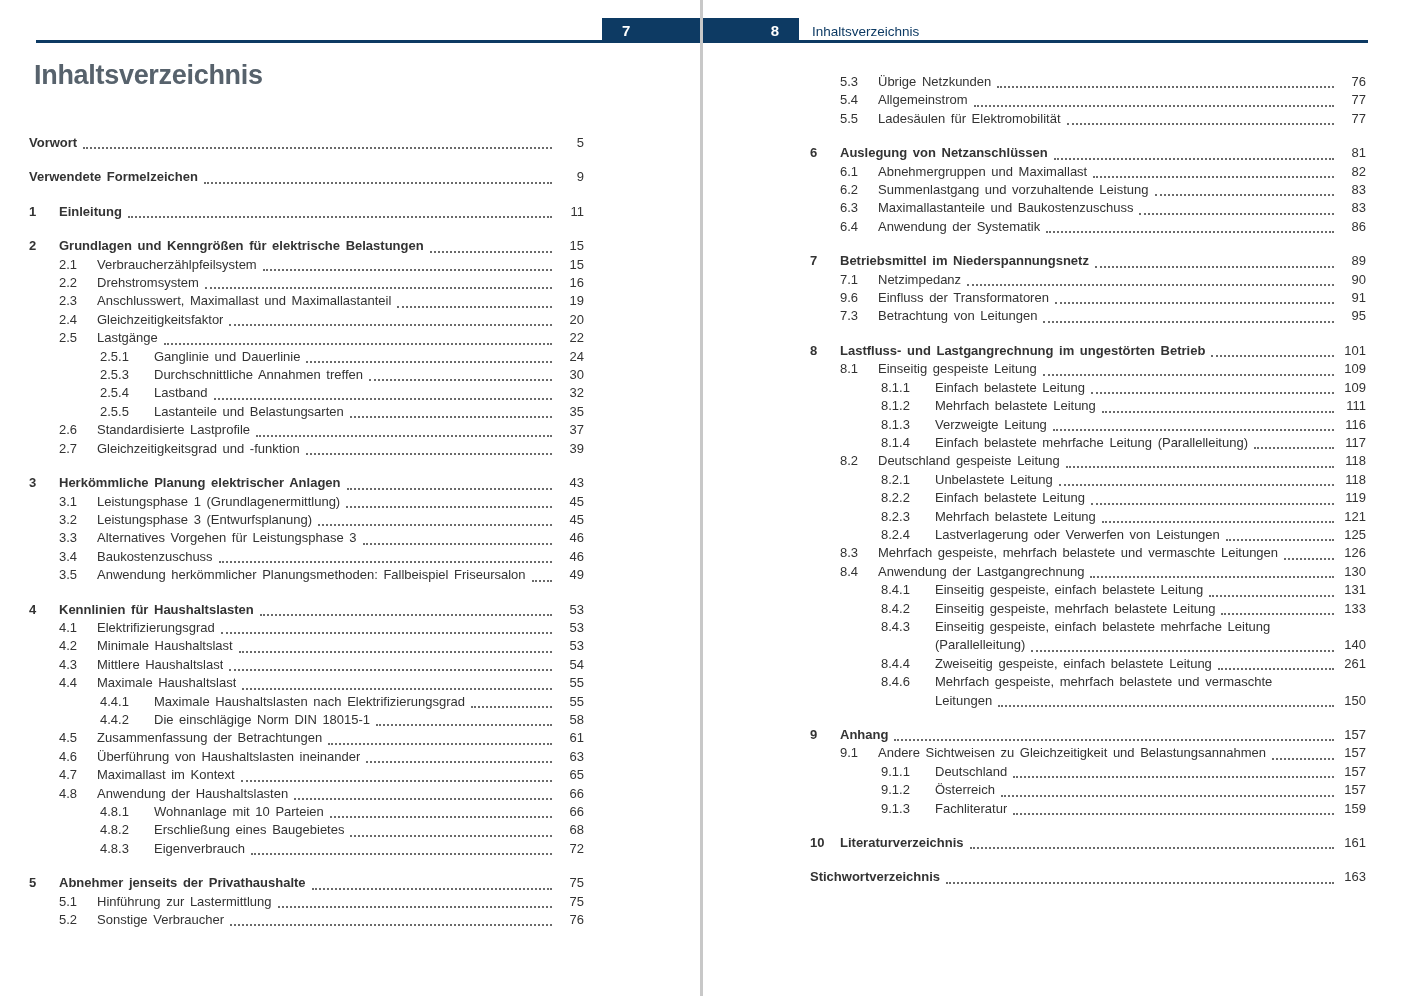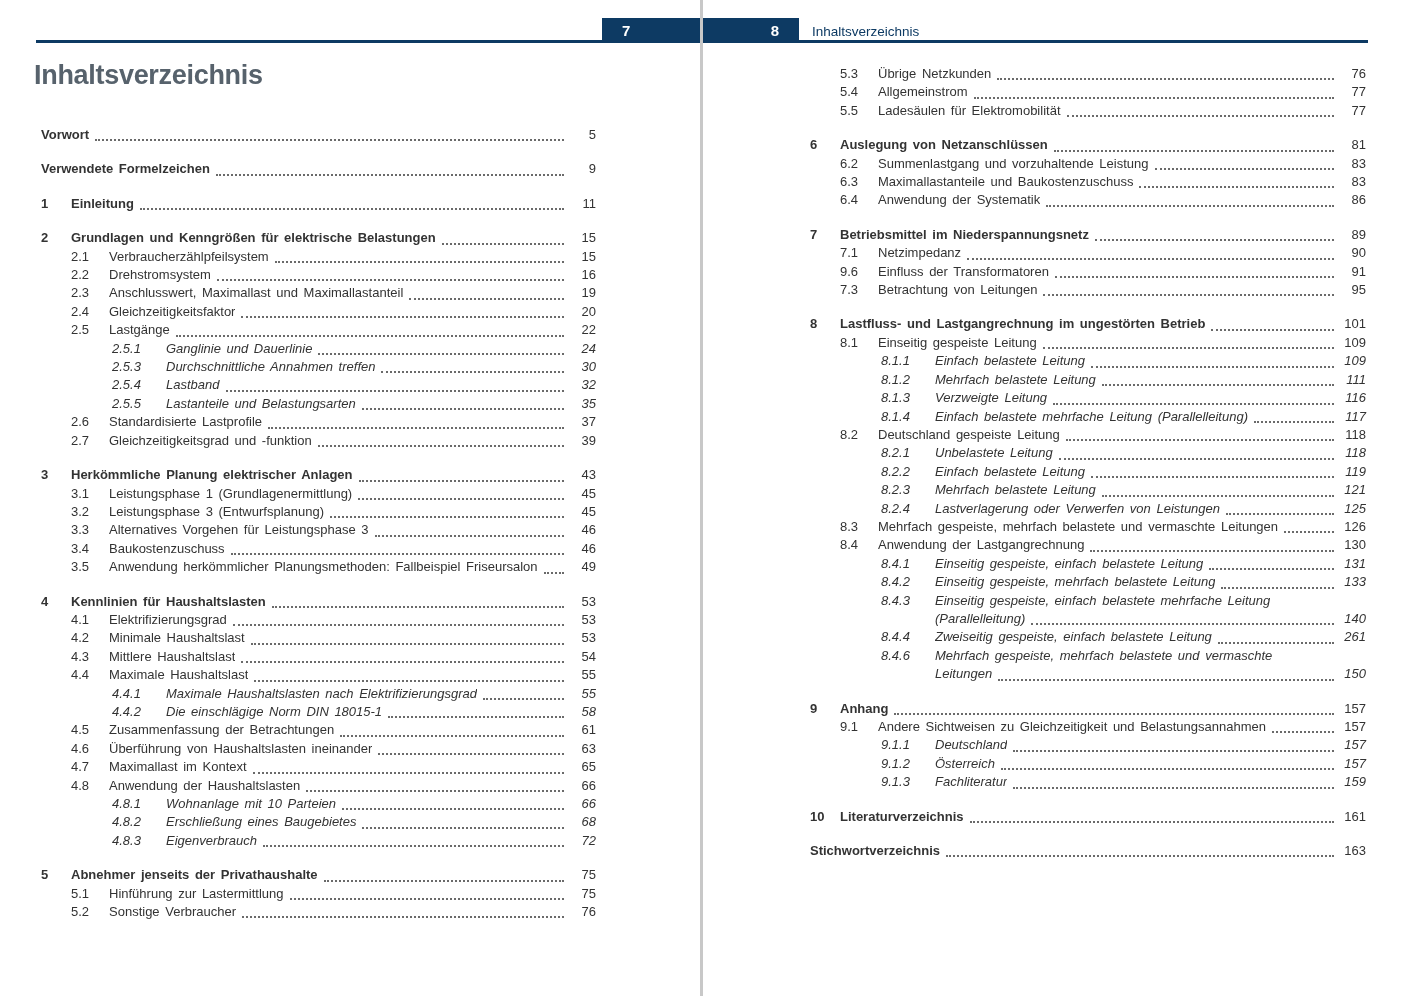--- a/index.html
+++ b/index.html
@@ -10,38 +10,38 @@
   .pgnum-box{position:absolute;top:18px;height:25px;background:#0d3a63;color:#fff;
              font-size:15px;font-weight:bold;line-height:25px;box-sizing:border-box;}
   .pgnum-box.left{left:602px;width:98px;padding-left:20px;text-align:left;}
   .pgnum-box.right{left:703px;width:96px;padding-right:20px;text-align:right;}
   .hdr-label{position:absolute;left:812px;top:24px;font-size:13.5px;color:#0d3a63;}
   .divider{position:absolute;left:700px;top:0;width:3px;height:996px;background:#c8c8c8;}
   
   .page-title{position:absolute;left:34px;top:60px;font-size:27px;font-weight:bold;
               color:#57626c;letter-spacing:-0.3px;}
   
-  .toc{position:absolute;}
-  .toc-left{left:41px;top:126px;width:555px;}
+  .toc{position:absolute;margin-top:8px;}
+  .toc-left{left:29px;top:126px;width:555px;}
   .toc-right{left:810px;top:65px;width:556px;}
   
   .row{display:flex;align-items:baseline;line-height:18.4px;font-size:13px;
        color:#333;word-spacing:2px;white-space:nowrap;}
   .row.gap{margin-top:16px;}
   .row .num{flex:none;}
   .row .label{flex:0 1 auto;overflow:hidden;}
   .row .leader{flex:1 1 10px;min-width:8px;border-bottom:2px dotted #6a6a6a;
                margin:0 4px 3px 6px;align-self:flex-end;}
   .row .pg{flex:none;width:28px;text-align:right;font-weight:400;}
   .row.front{font-weight:bold;}
   .row.chapter{font-weight:bold;}
   .row.chapter .num{width:30px;}
   .row.section{padding-left:30px;}
   .row.section .num{width:38px;}
-  .row.subsection{padding-left:71px;font-style:italic;}
+  .row.subsection{padding-left:71px;}
   .row.subsection .num{width:54px;}
   .row i{font-style:italic;}
 </style>
 </head>
 <body>
 
 <div class="divider"></div>
 
 <div class="rule" style="left:36px;top:40px;width:566px;"></div>
 <div class="pgnum-box left">7</div>
@@ -301,20 +301,26 @@
       <span class="leader"></span>
       <span class="pg">77</span>
     </div>
     <div class="row chapter gap">
       <span class="num">6</span>
       <span class="label">Auslegung von Netzanschlüssen</span>
       <span class="leader"></span>
       <span class="pg">81</span>
     </div>
     <div class="row section">
+      <span class="num">6.1</span>
+      <span class="label">Abnehmergruppen und Maximallast</span>
+      <span class="leader"></span>
+      <span class="pg">82</span>
+    </div>
+    <div class="row section">
       <span class="num">6.2</span>
       <span class="label">Summenlastgang und vorzuhaltende Leistung</span>
       <span class="leader"></span>
       <span class="pg">83</span>
     </div>
     <div class="row section">
       <span class="num">6.3</span>
       <span class="label">Maximallastanteile und Baukostenzuschuss</span>
       <span class="leader"></span>
       <span class="pg">83</span>

